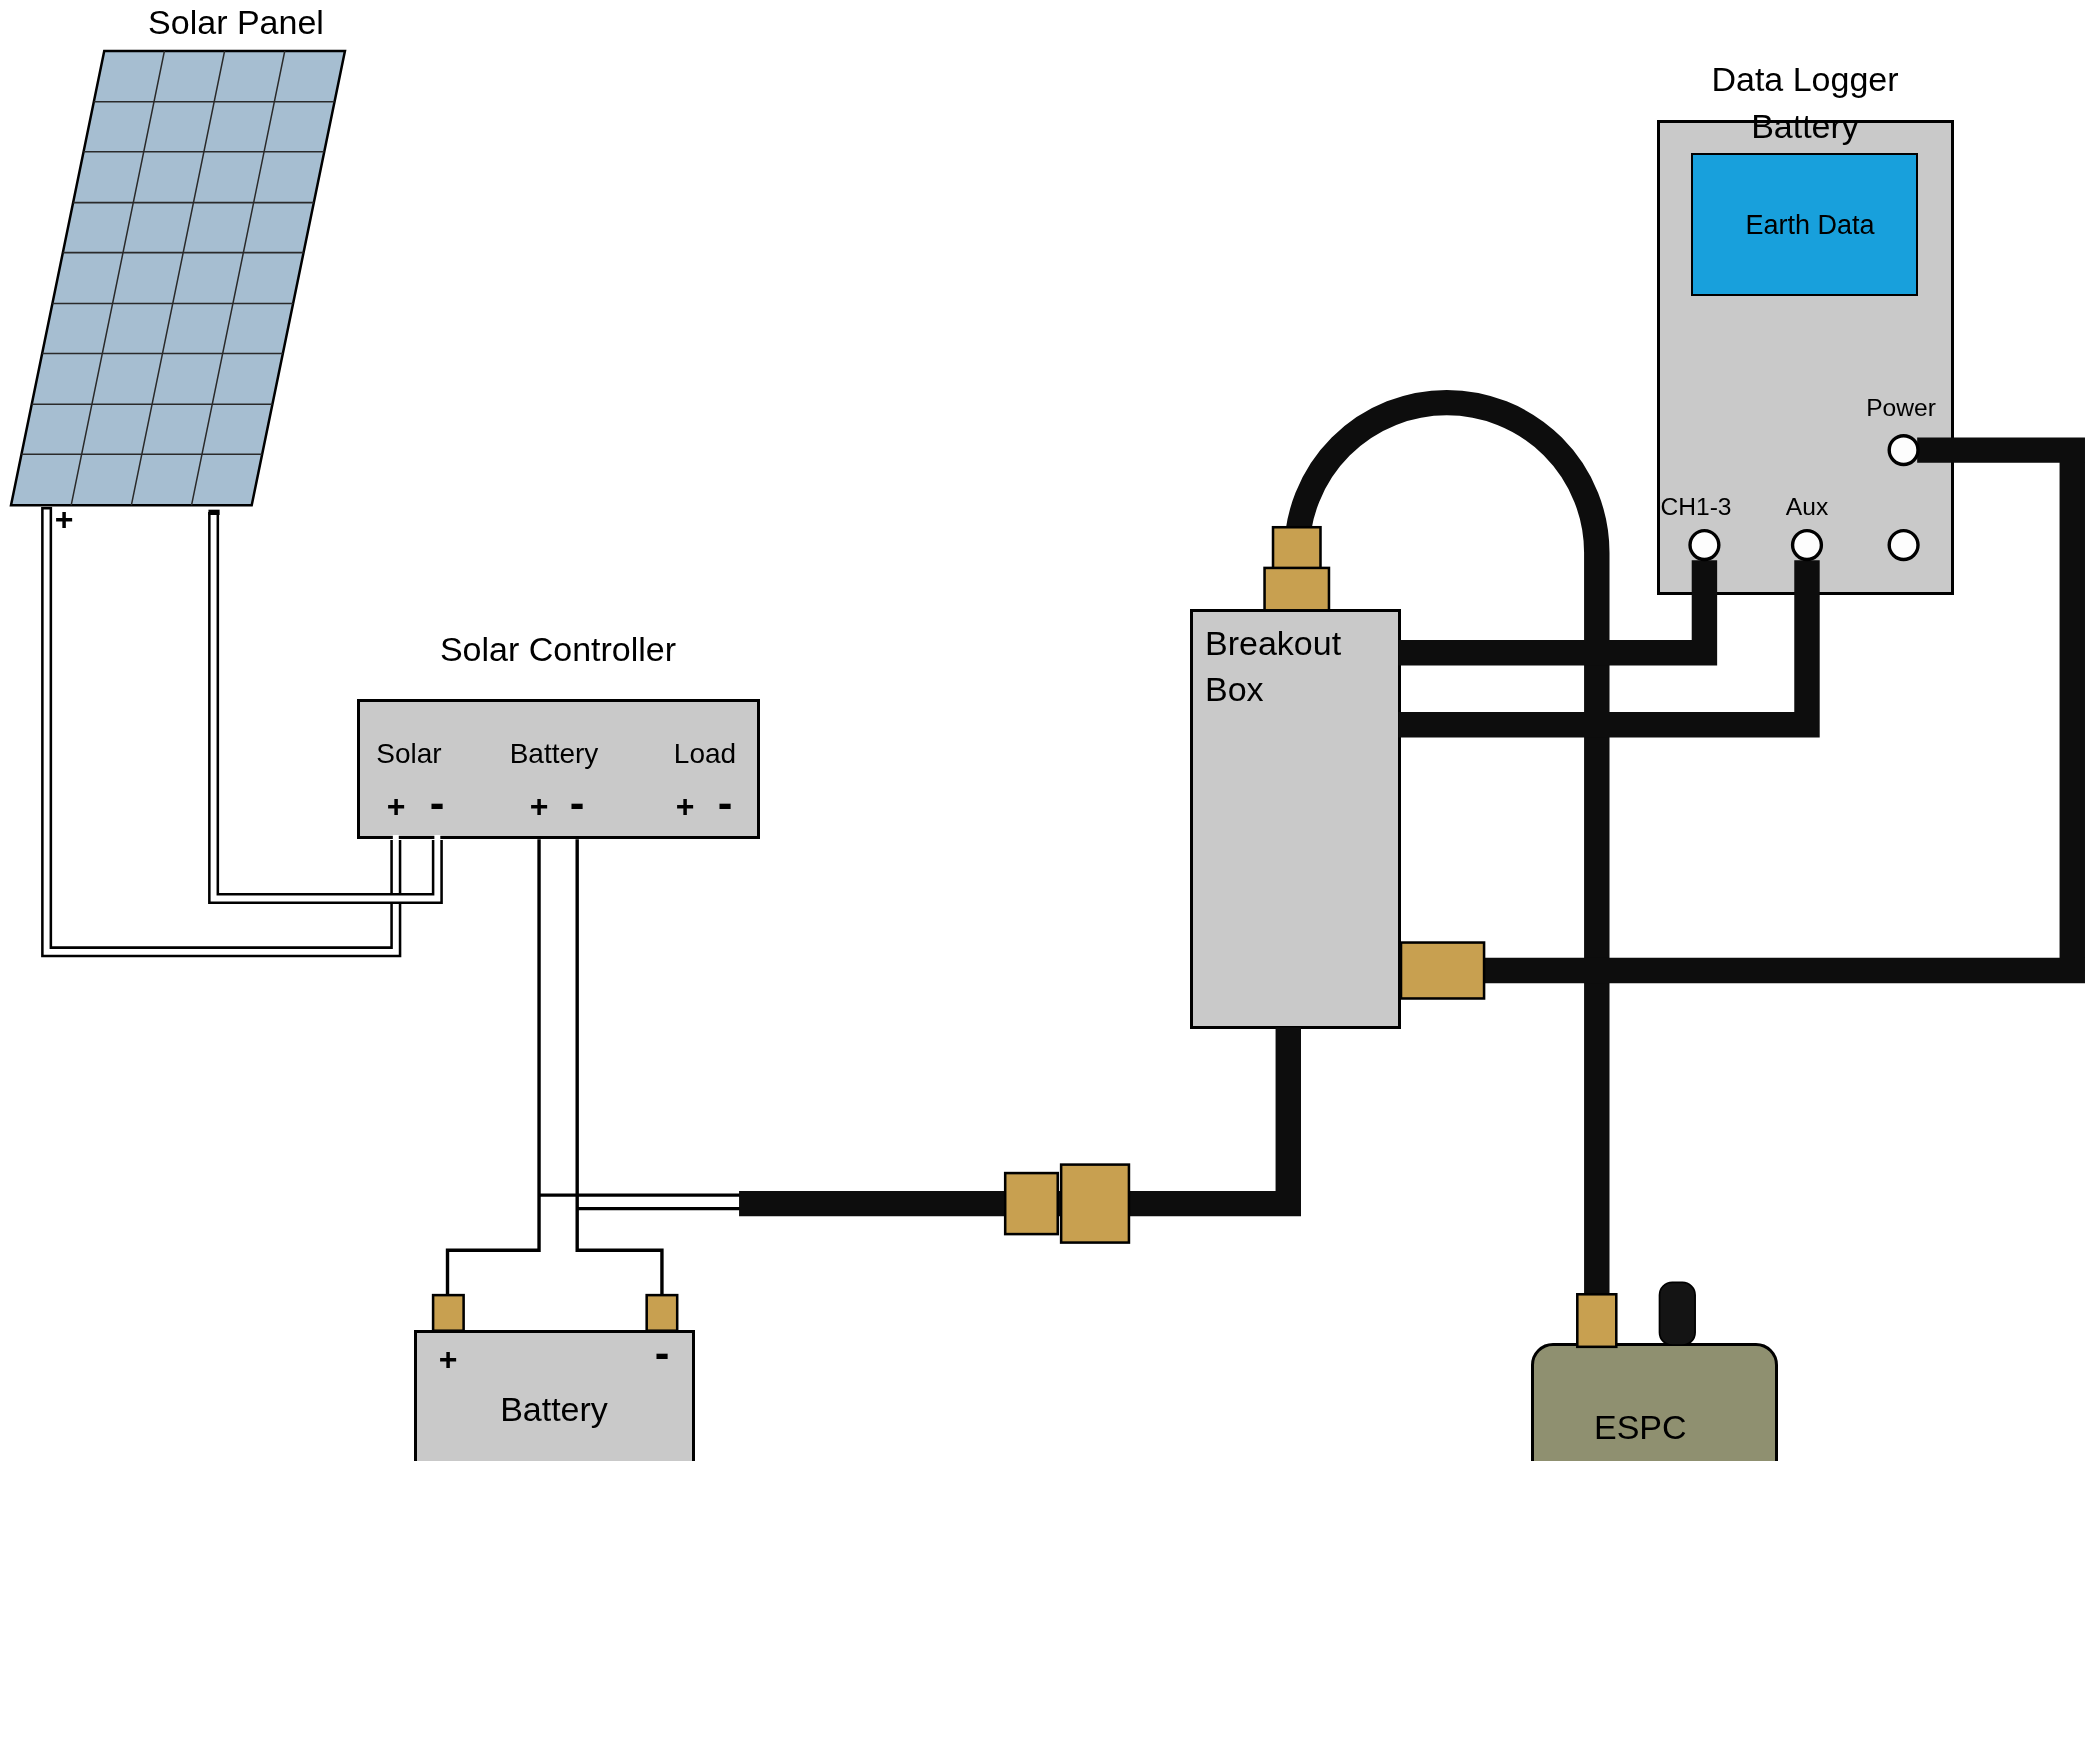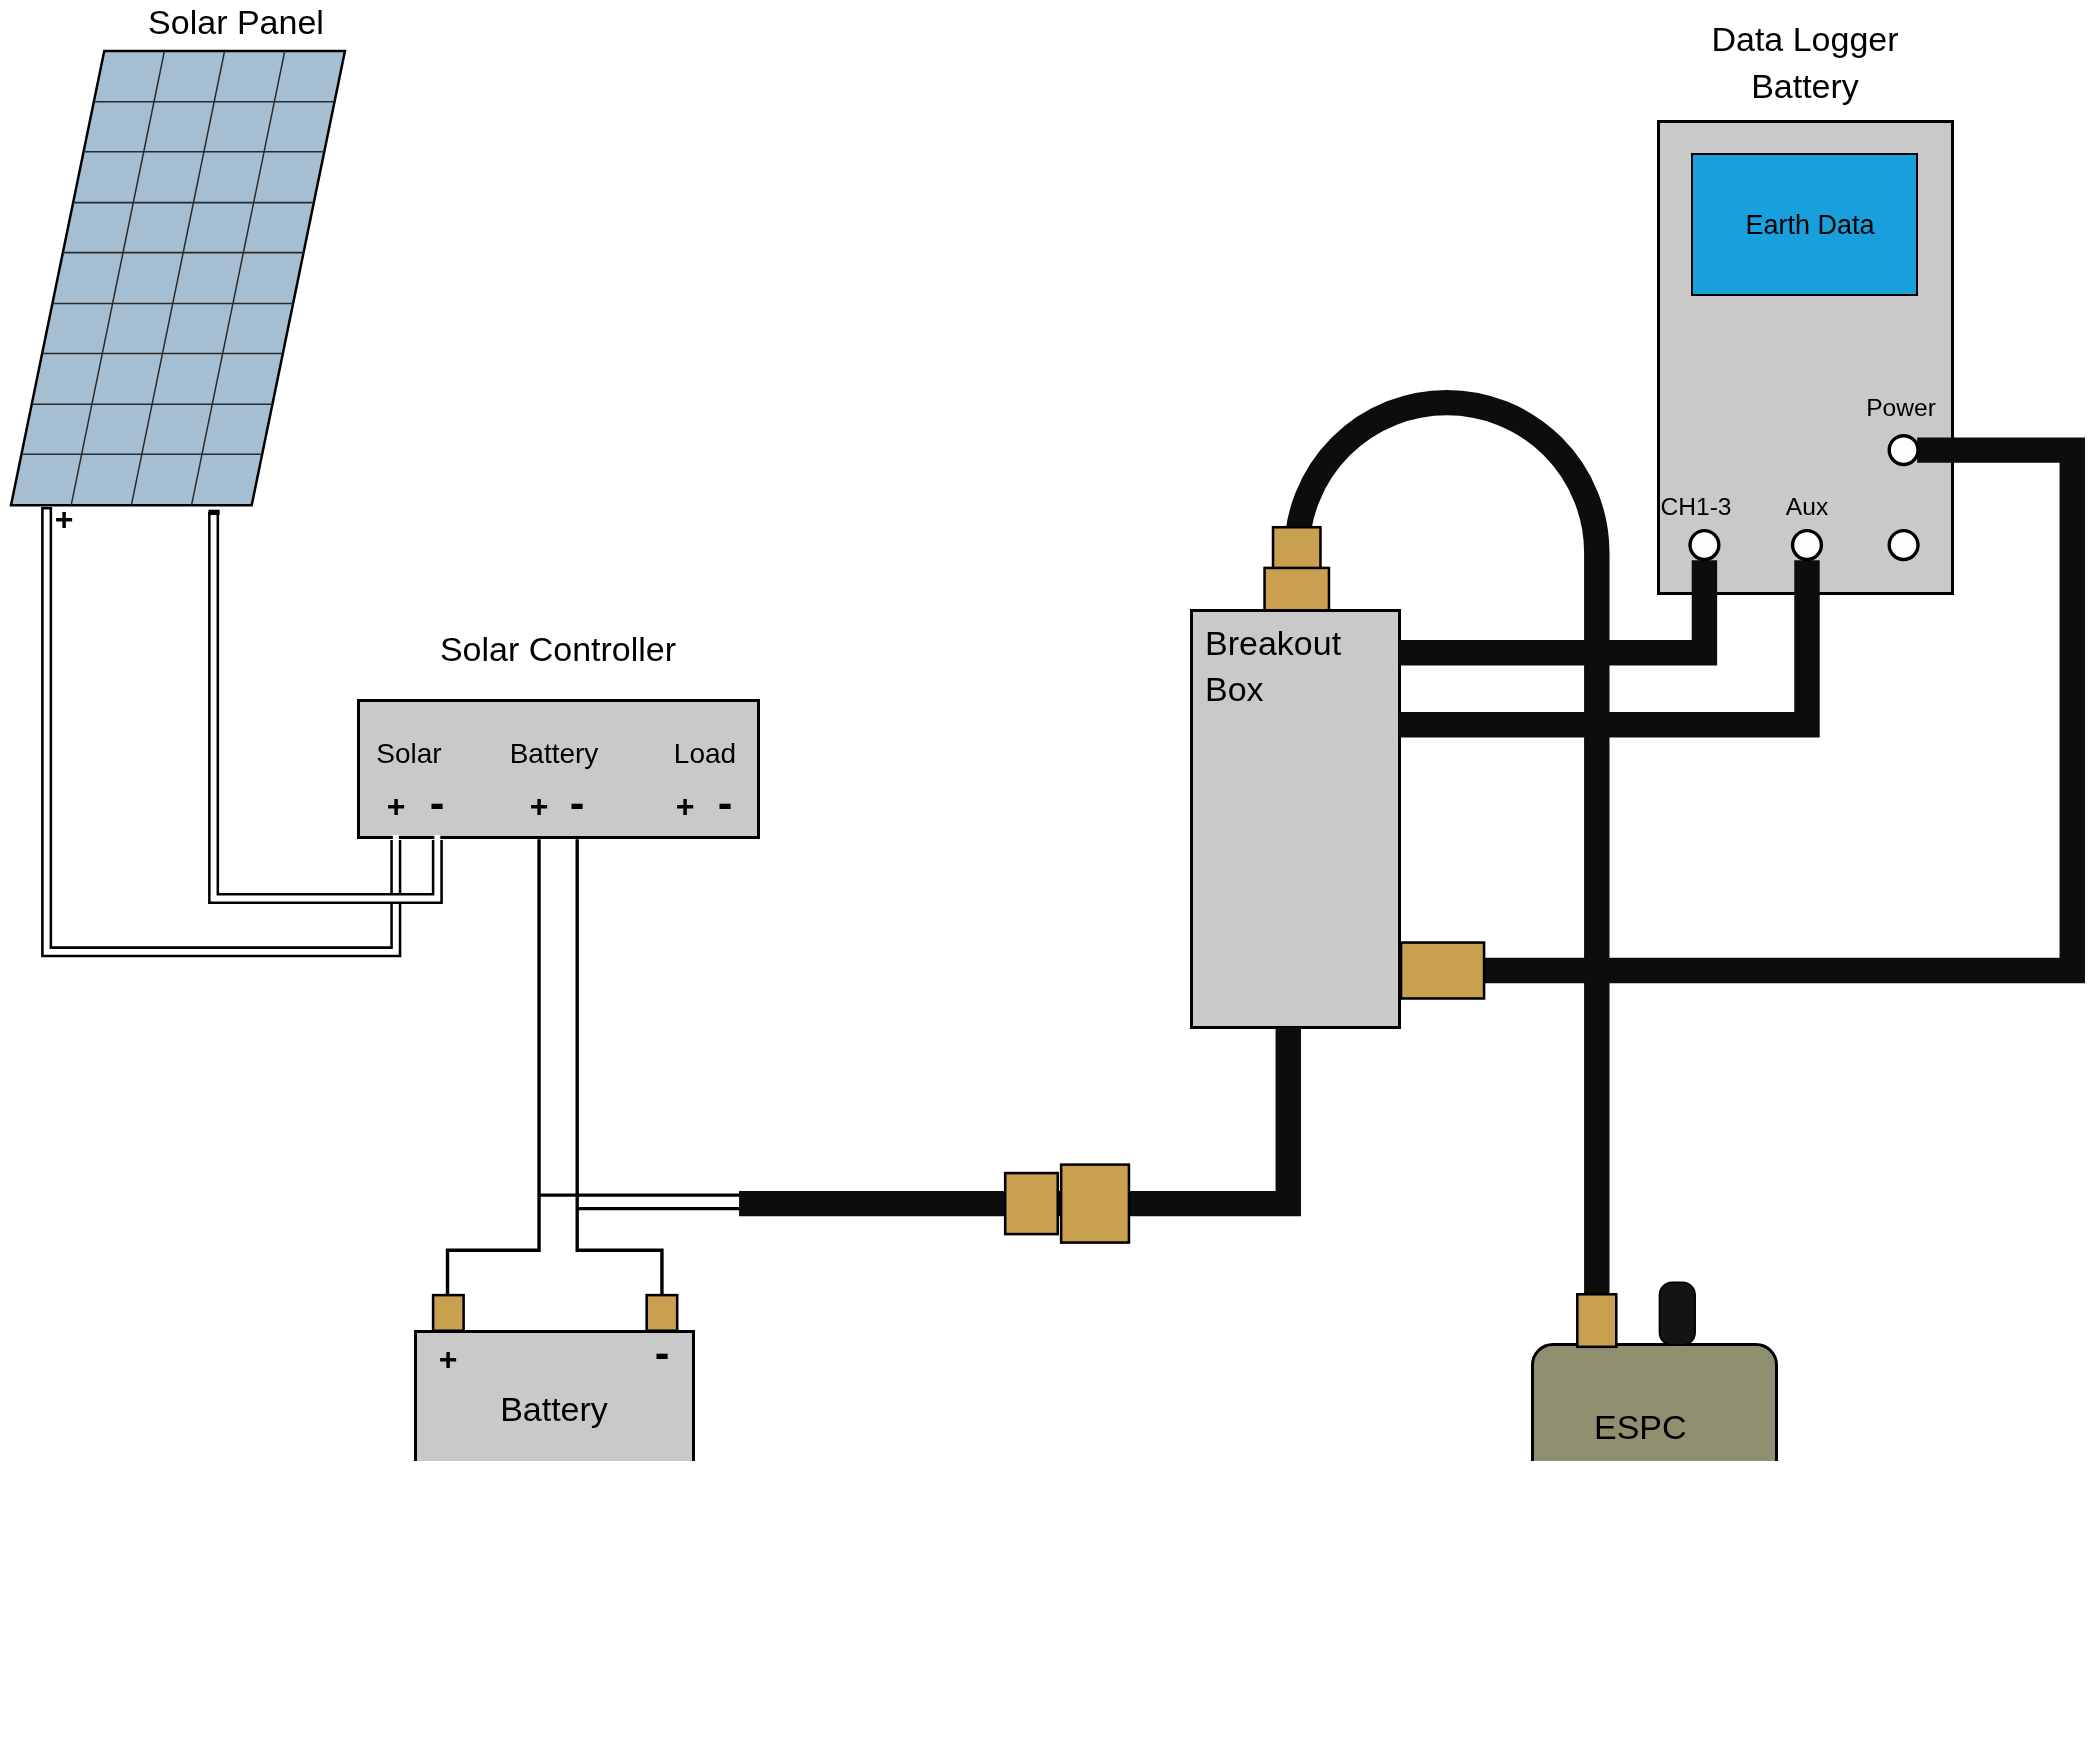--- a/index.html
+++ b/index.html
@@ -8,21 +8,21 @@
   .stage { position: relative; width: 2096px; height: 1461px; background: #fff; overflow: hidden; }
 
   .box   { position: absolute; background: var(--box-gray, #c9c9c9); border: 3.4px solid #000; box-sizing: border-box; }
   .screen{ position: absolute; background: var(--screen-blue, #18a0dc); border: 2.5px solid #000; box-sizing: border-box; }
   .espc  { position: absolute; background: var(--espc-olive, #8f9070); border: 3.4px solid #000; border-radius: 22px; box-sizing: border-box; }
 
   svg.wires { position: absolute; left: 0; top: 0; }
 
   .label      { position: absolute; transform: translate(-50%,-50%); white-space: nowrap; }
   .label-left { position: absolute; white-space: nowrap; }
-  .center { text-align: center; }
+  .center { text-align: center; margin-top: 40px; }
   .t40 { font-size: 34px; }
   .t32 { font-size: 27px; margin-left: 6px; }
   .t30 { font-size: 28px; }
   .t29 { font-size: 24.6px; }
   .lh54 { line-height: 46px; }
   .lh56 { line-height: 47px; }
   .sign { font-size: 32px; font-weight: bold; }
   .bigminus { font-size: 44px; font-weight: bold; }
 
   .panel-rect { fill: var(--panel-blue, #a6bed1); stroke: #000; stroke-width: 3; }

